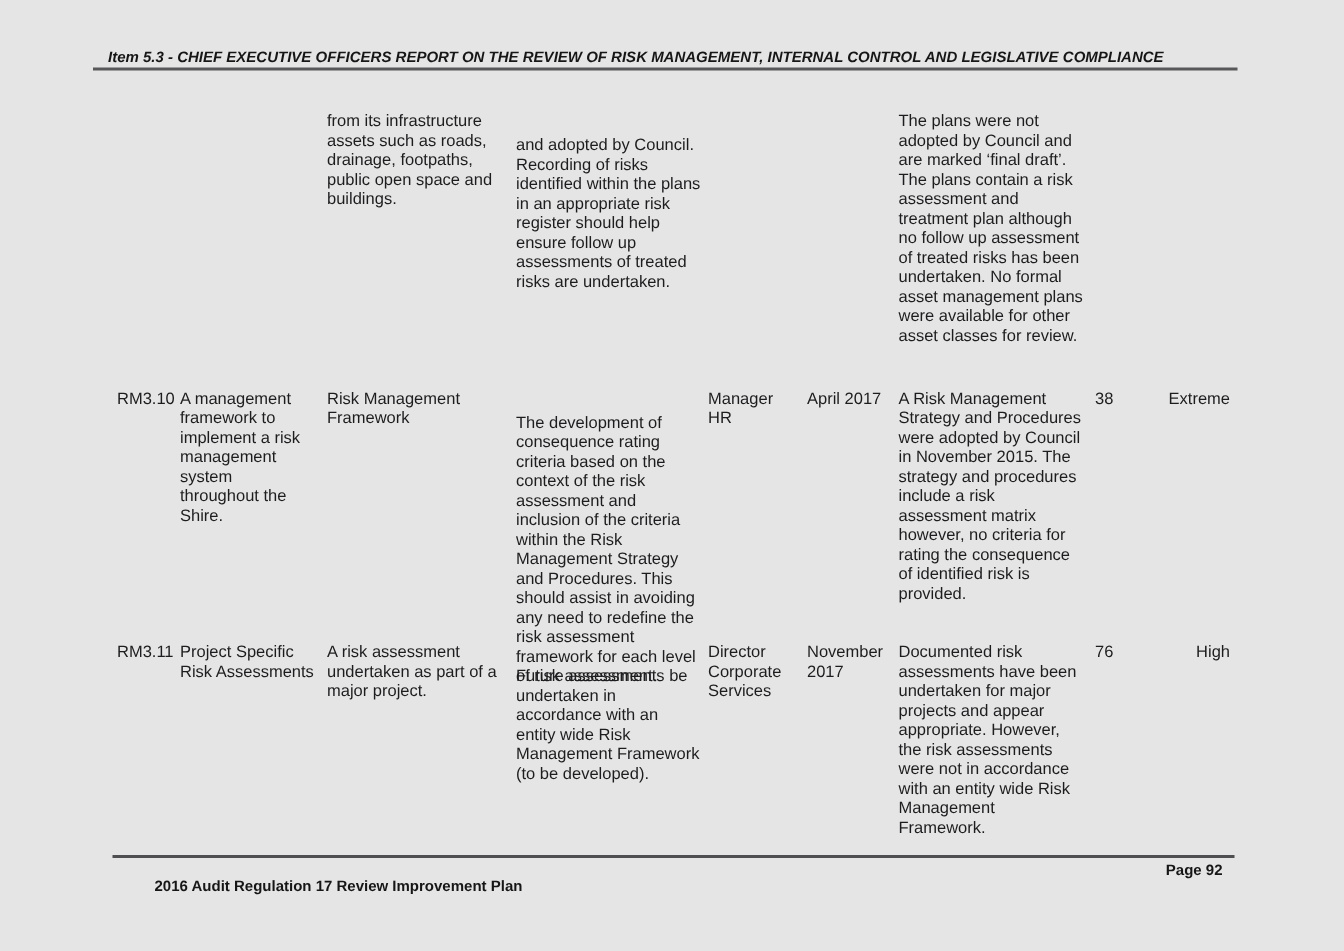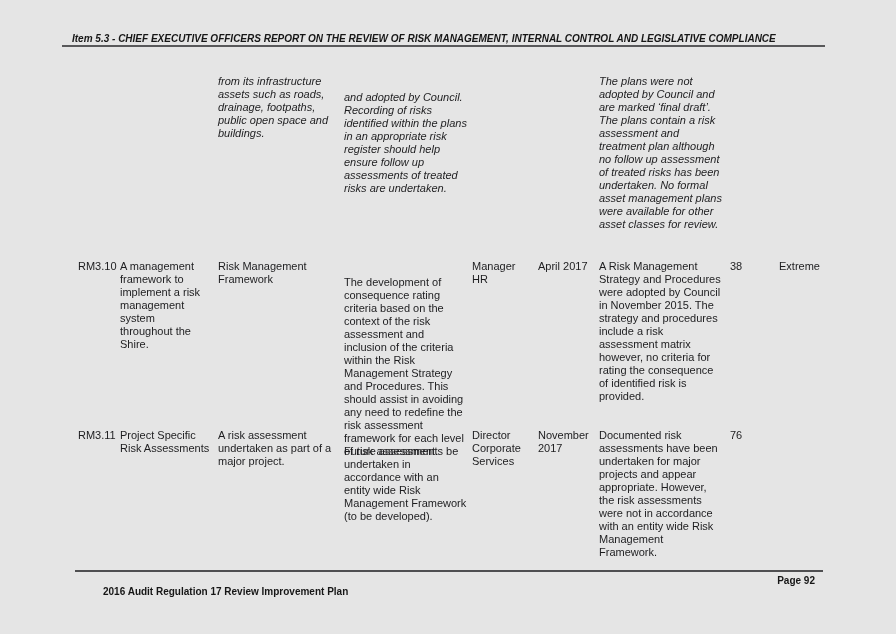--- a/index.html
+++ b/index.html
@@ -36,21 +36,21 @@
   .trow {
     position: absolute;
     left: 78px;
     width: 742px;
     display: grid;
     grid-template-columns: 42px 98px 126px 128px 66px 61px 131px 35px 55px;
     font-size: 11px;
     line-height: 13px;
     color: #1d1d1f;
   }
-  .row-a { top: 75px; font-style: italic; }
+  .row-a { top: 75px; }
   .row-b { top: 260px; }
   .row-c { top: 429px; }
   .cell { padding: 0; }
   .c-title { padding-right: 8px; }
   .c-desc  { padding-right: 10px; }
   .c-action{ padding-right: 4px; margin-top: 16px; }
   .c-resp  { padding-right: 4px; }
   .c-date  { padding-right: 2px; }
   .c-find  { padding-right: 8px; }
   .c-score { text-align: left; }
@@ -118,19 +118,20 @@
 
   <div class="trow row-c">
     <div class="cell c-id">RM3.11</div>
     <div class="cell c-title">Project Specific Risk Assessments</div>
     <div class="cell c-desc">A risk assessment undertaken as part of a major project.</div>
     <div class="cell c-action">Future assessments be undertaken in accordance with an entity wide Risk Management Framework (to be developed).</div>
     <div class="cell c-resp">Director Corporate Services</div>
     <div class="cell c-date">November 2017</div>
     <div class="cell c-find">Documented risk assessments have been undertaken for major projects and appear appropriate. However, the risk assessments were not in accordance with an entity wide Risk Management Framework.</div>
     <div class="cell c-score">76</div>
+    <div class="cell c-rating">High</div>
   </div>
 
   <div class="doc-footer-rule"></div>
   <div class="doc-footer-left">2016 Audit Regulation 17 Review Improvement Plan</div>
   <div class="doc-footer-right">Page 92</div>
 
 </div>
 
 </body></html>

